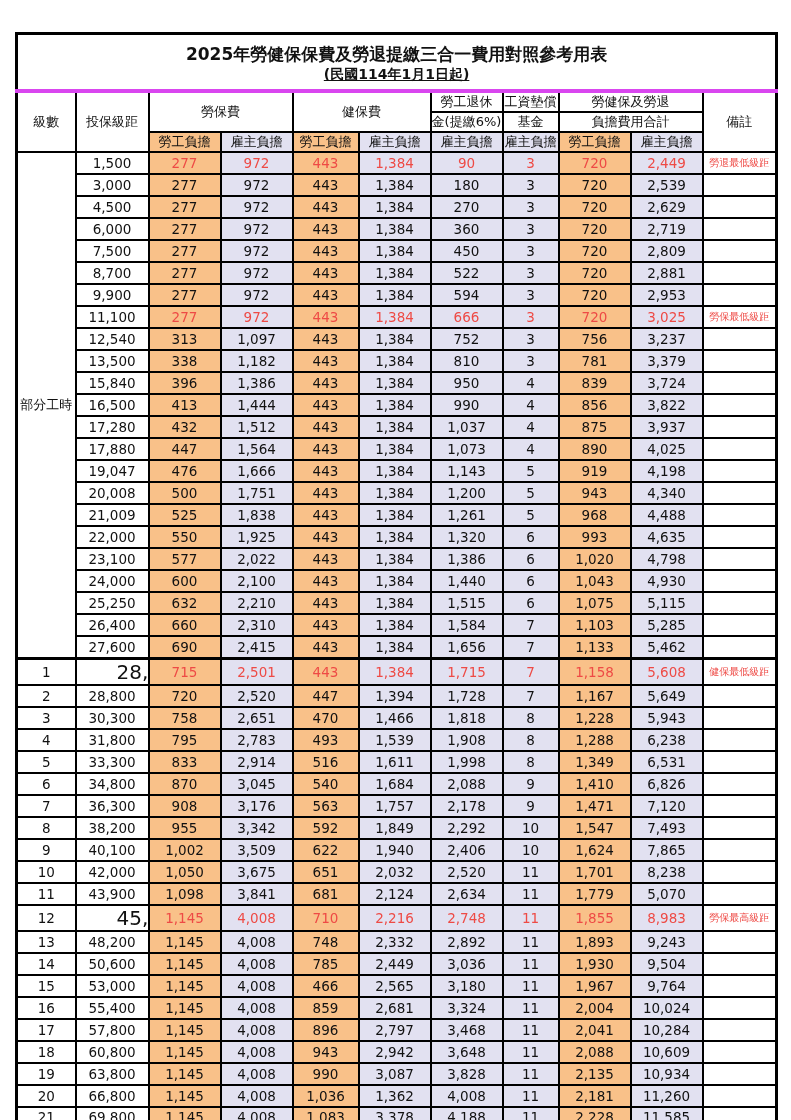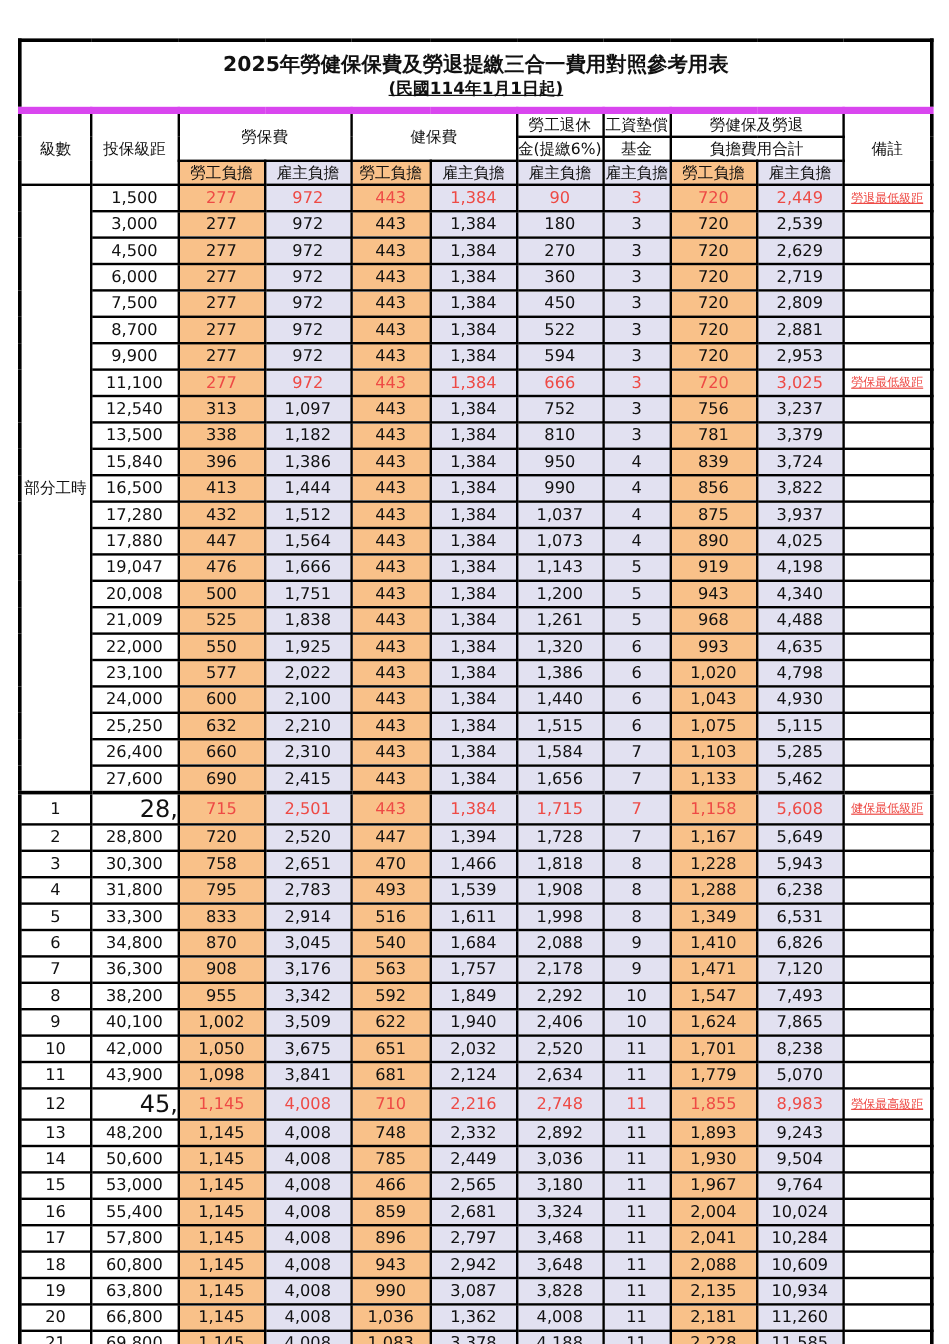--- a/index.html
+++ b/index.html
@@ -4,29 +4,29 @@
 <style>
   html,body{margin:0;padding:0;background:#fff;width:791px;height:1120px;
     font-family:"DejaVu Sans","Liberation Sans",sans-serif;}
   .sheet{position:absolute;left:15px;top:32px;width:762px;}
   table{border-collapse:collapse;table-layout:fixed;width:762px;border:3px solid #000;}
   col.c0{width:59px}col.c1{width:73px}col.c2{width:72px}col.c3{width:72px}
   col.c4{width:66px}col.c5{width:72px}col.c6{width:72px}col.c7{width:56px}
   col.c8{width:72px}col.c9{width:72px}col.c10{width:74px}
   th,td{border:2px solid #000;text-align:center;vertical-align:middle;padding:0;
     white-space:nowrap;overflow:hidden;font-weight:normal;color:#111;}
-  .title-cell{height:54px;border-bottom:6px solid #d946ef;}
+  .title-cell{height:54px;border-bottom:4px solid #d946ef;}
   .title-main{font-size:17px;font-weight:bold;line-height:1.55;}
   .title-sub{font-size:14px;font-weight:bold;line-height:1.1;text-decoration:underline;}
   thead tr.hrow{height:18px;font-size:13px;}
   thead th{font-size:13px;}
   tbody tr{height:22px;font-size:13.5px;}
   .c-or{background:#F9C189;}
   .c-lv{background:#E2E1F1;}
-  .rm{font-size:10px;color:#EE4A45;text-decoration:underline;}
+  .rm{font-size:10px;color:#EE4A45;}
   tr.hl td.val, tr.hl td.rm{color:#EE4A45;}
   td.bb{font-weight:normal;font-size:20px;padding-left:40px;}
   tr.sec td{border-top:3px solid #000;}
   td.lvspan{font-size:13px;}
 </style>
 </head>
 <body>
 
 <div class="sheet">
 <table>

